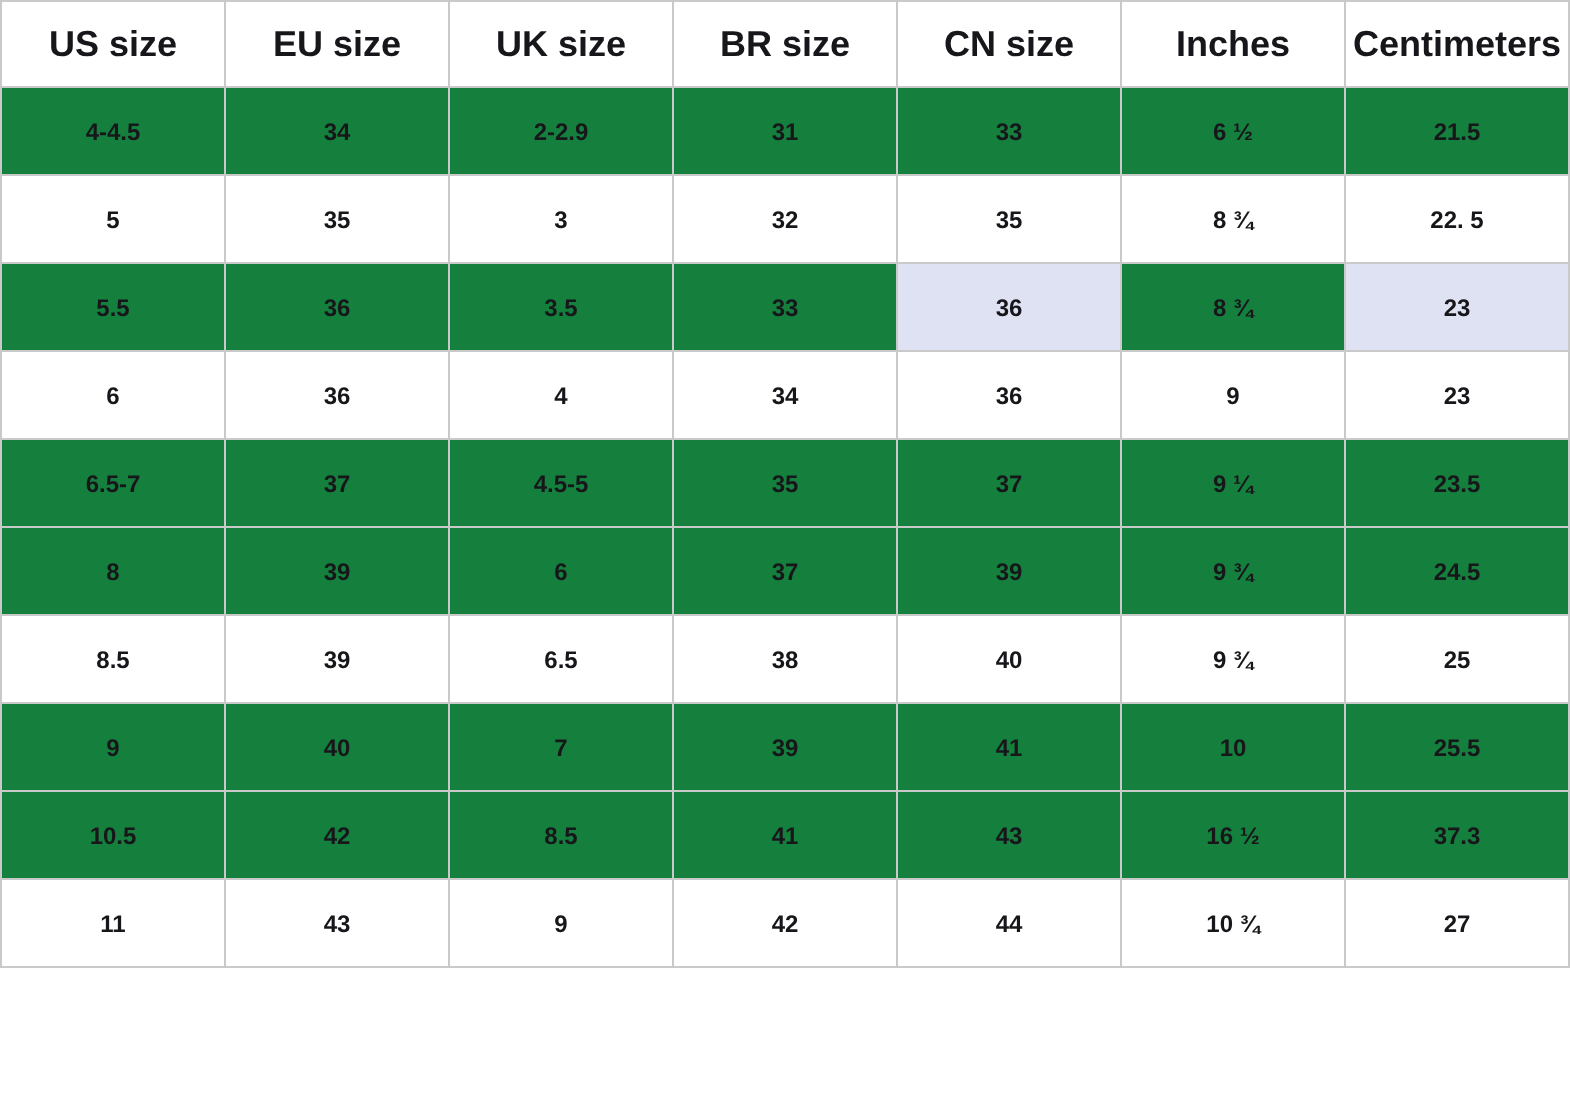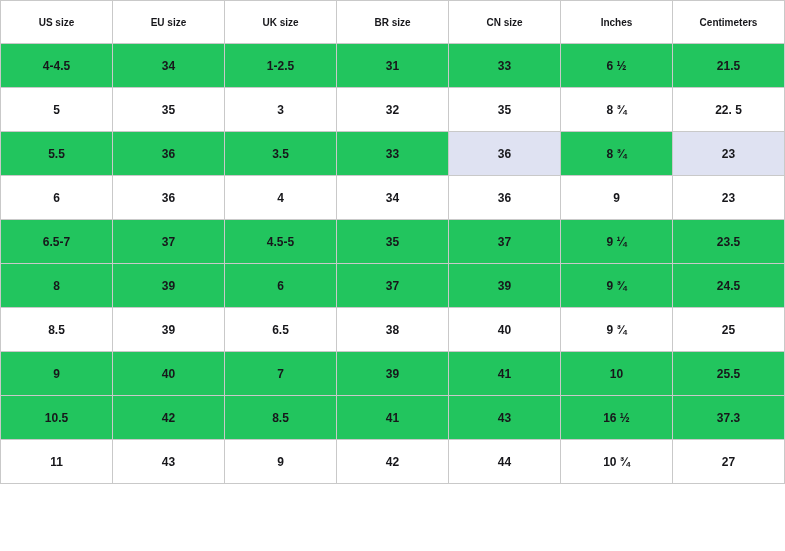--- a/index.html
+++ b/index.html
@@ -34,24 +34,24 @@
     font-weight: bold;
     color: #17171b;
     padding: 0;
     height: 43px;
     overflow: hidden;
     white-space: nowrap;
   }
   table.size-table thead th {
     height: 42px;
     background: #ffffff;
-    font-size: 10px;
+    font-size: 18px;
   }
   tr.row-alt td {
-    background: #22c55e;
+    background: #15803d;
   }
   tr.row-plain td {
     background: #ffffff;
   }
   td.cell-highlight {
     background: #dfe2f2 !important;
   }
   td.size-lg {
     font-size: 17px;
   }
@@ -77,21 +77,21 @@
           <th>BR size</th>
           <th>CN size</th>
           <th>Inches</th>
           <th>Centimeters</th>
         </tr>
     </thead>
     <tbody id="table-body">
         <tr class="row-alt">
           <td>4-4.5</td>
           <td>34</td>
-          <td>1-2.5</td>
+          <td>2-2.9</td>
           <td>31</td>
           <td>33</td>
           <td>6 ½</td>
           <td>21.5</td>
         </tr>
         <tr class="row-plain">
           <td>5</td>
           <td>35</td>
           <td>3</td>
           <td>32</td>

